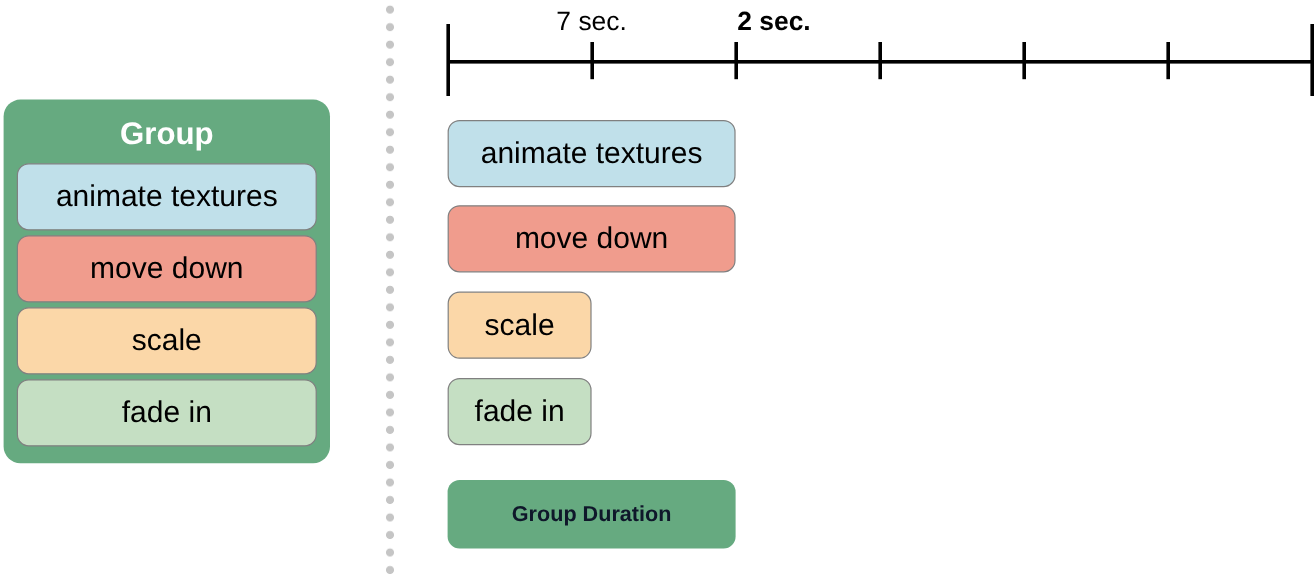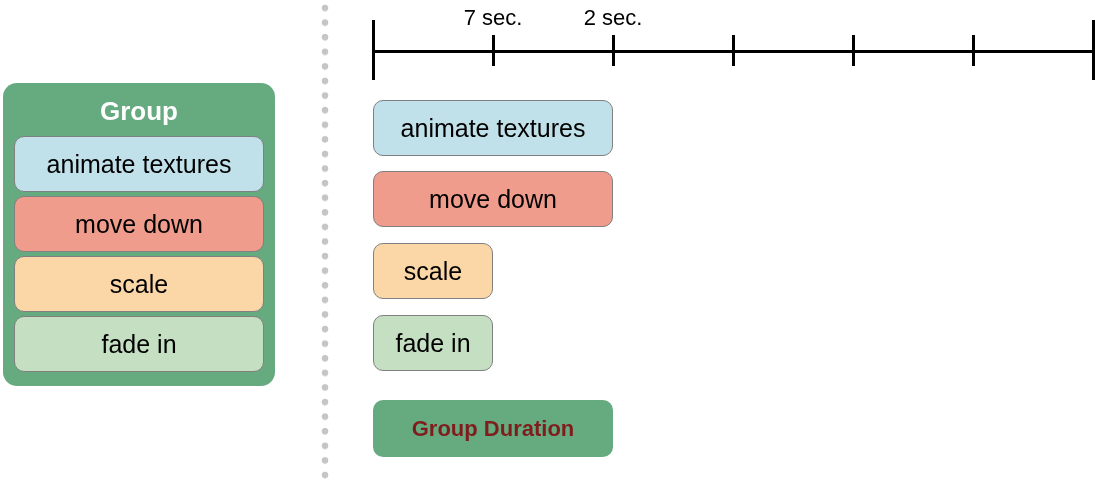--- a/index.html
+++ b/index.html
@@ -98,23 +98,23 @@
     border-radius: 10px;
     display: flex;
     align-items: center;
     justify-content: center;
     font-size: 25px;
     color: #000000;
   }
   .dbar.emphasis {
     border: none;
     height: 57px;
-    color: #7f1d1d;
+    color: #0f172a;
     font-weight: bold;
-    font-size: 22px;
+    font-size: 18px;
   }
 </style>
 </head>
 <body>
 
 <div class="canvas">
 
   <div class="group-panel" id="group-panel" style="background: rgb(102, 170, 128);">
     <div class="group-title">Group</div>
     <div class="group-items" id="group-items">
@@ -130,21 +130,21 @@
   <div id="timeline">
       <div class="axis-line" style="left: 373px; width: 722px;"></div>
       <div class="tick tall" style="left: 371.5px;"></div>
       <div class="tick" style="left: 491.5px;"></div>
       <div class="tick" style="left: 611.5px;"></div>
       <div class="tick" style="left: 731.5px;"></div>
       <div class="tick" style="left: 851.5px;"></div>
       <div class="tick" style="left: 971.5px;"></div>
       <div class="tick tall" style="left: 1091.5px;"></div>
       <div class="tick-label" style="left: 433px;">7 sec.</div>
-      <div class="tick-label" style="left: 553px;">2 sec.</div>
+      <div class="tick-label" style="left: 585px; font-weight: bold;">2 sec.</div>
     </div>
 
   <div id="duration-bars">
       <div class="dbar" style="left: 373px; top: 100px; width: 240px; background: rgb(192, 224, 234);">animate textures</div>
       <div class="dbar" style="left: 373px; top: 171px; width: 240px; background: rgb(240, 156, 141);">move down</div>
       <div class="dbar" style="left: 373px; top: 243px; width: 120px; background: rgb(251, 215, 168);">scale</div>
       <div class="dbar" style="left: 373px; top: 315px; width: 120px; background: rgb(197, 223, 195);">fade in</div>
       <div class="dbar emphasis" style="left: 373px; top: 400px; width: 240px; background: rgb(102, 170, 128);">Group Duration</div>
     </div>
 

